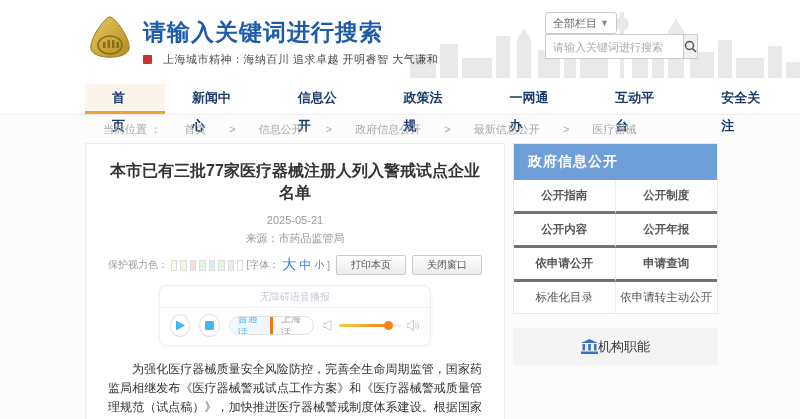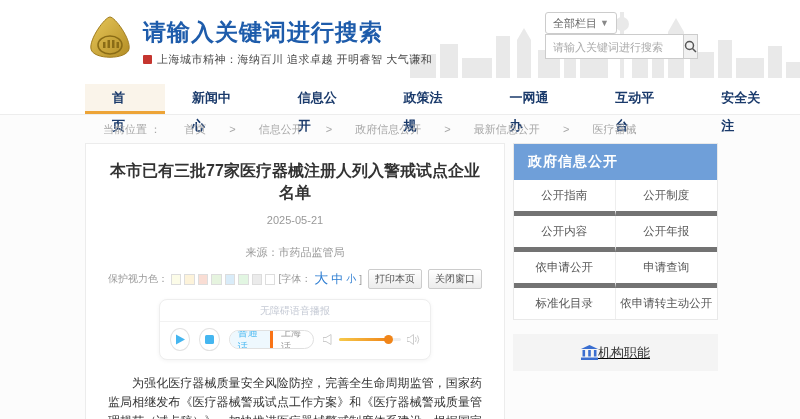--- a/index.html
+++ b/index.html
@@ -5,21 +5,21 @@
   * { margin:0; padding:0; box-sizing:border-box; }
   html,body { width:800px; height:419px; overflow:hidden; background:#fff;
     font-family:"Liberation Sans","DejaVu Sans",sans-serif; }
 
   
   .header { position:relative; height:84px; background:#fff; }
   .skyline { position:absolute; right:0; top:6px; opacity:.75; }
   .logo { position:absolute; left:86px; top:15px; }
   .site-title { position:absolute; left:143px; top:17px; font-size:23px; font-weight:bold;
     color:#1e5cab; letter-spacing:1px; }
-  .slogan-row { position:absolute; left:143px; top:52px; display:flex; align-items:center; gap:5px; }
+  .slogan-row { position:absolute; left:143px; top:52px; display:flex; align-items:center; gap:11px; }
   .red-dot { width:9px; height:9px; background:#c5352f; border-radius:1px; }
   .slogan { font-size:11px; color:#4a4a4a; letter-spacing:.5px; }
   .search-area { position:absolute; left:497px; top:12px; width:175px;padding-left:48px; }
   .cat-select { width:72px; height:22px; border:1px solid #ccc; border-radius:3px; background:#fff;
     font-size:11px; color:#666; display:flex; align-items:center; justify-content:space-between;
     padding:0 7px; }
   .chev { font-size:9px; color:#888; }
   .search-row { margin-top:0; display:flex; }
   .search-input { width:138px; height:25px; border:1px solid #ccc; border-right:none; background:#fff;
     font-size:11px; color:#333; padding:0 7px; outline:none; font-family:inherit; }
@@ -38,29 +38,29 @@
   .page { background:#fcfcfc; height:335px; padding:0 82px 0 85px; }
   .breadcrumb { font-size:11px; color:#a8a8a8; padding:7px 0 6px 2px; }
   .breadcrumb span { margin-right:4px;margin-left:16px; }
   .crumb-link { cursor:pointer; }
   .columns { display:flex; gap:8px; align-items:flex-start; }
 
   
   .article-card { width:420px; background:#fff; border:1px solid #ececec; padding:16px 22px 20px; }
   .art-title { font-size:16px; font-weight:bold; color:#333; text-align:center; line-height:22px; }
   .art-date { font-size:11px; color:#999; text-align:center; margin-top:10px; }
-  .art-source { font-size:11px; color:#999; text-align:center; margin-top:19px; }
+  .art-source { font-size:11px; color:#999; text-align:center; margin-top:5px; }
   .toolbar { margin-top:9px; display:flex; align-items:center; justify-content:center; gap:3px;
     font-size:10px; color:#999; white-space:nowrap; }
   .swatch { width:11px; height:11px; border:1px solid #ddd; display:inline-block; cursor:pointer; }
   .font-big { color:#2d7dd2; font-size:14px; cursor:pointer; }
   .font-mid { color:#2d7dd2; font-size:12px; cursor:pointer; }
   .font-small { color:#2d7dd2; font-size:10px; cursor:pointer; }
   .tool-btn { font-size:10px; color:#555; background:linear-gradient(#fff,#ececec);
-    border:1px solid #ccc; border-radius:2px; padding:2px 6px; cursor:pointer; margin-left:3px;
+    border:1px solid #ccc; border-radius:2px; padding:2px 14px; cursor:pointer; margin-left:3px;
     font-family:inherit; }
 
   .player { width:272px; margin:10px auto 0; background:#fff; border:1px solid #eee;
     border-radius:8px; box-shadow:0 1px 4px rgba(0,0,0,.05); }
   .player-caption { text-align:center; font-size:10px; color:#c4c9d4; padding:4px 0 3px;
     border-bottom:1px solid #f2f2f2; }
   .player-controls { display:flex; align-items:center; padding:6px 10px 8px; gap:9px; }
   .pc-btn { width:23px; height:23px; border-radius:50%; border:1px solid #e2e2e2; background:#fff;
     display:flex; align-items:center; justify-content:center; cursor:pointer; }
   .lang-toggle { display:flex; border:1px solid #e0e0e0; border-radius:11px; overflow:hidden;
@@ -78,23 +78,23 @@
     text-align:justify; }
 
   
   .sidebar { width:205px; }
   .gov-card { background:#fff; border:1px solid #e9e9e9; }
   .gov-header { background:#6f9fd9; color:#fff; font-size:14px; font-weight:bold;
     padding:9px 0 9px 14px; letter-spacing:1px; }
   .gov-grid { display:grid; grid-template-columns:1fr 1fr; }
   .gov-cell { font-size:11.5px; color:#555; text-align:center; padding:8px 2px; cursor:pointer; }
   .gov-cell:nth-child(odd) { border-right:1px solid #eee; }
-  .gov-cell:nth-child(-n+6) { border-bottom:5px solid #737373; }
+  .gov-cell:nth-child(-n+6) { border-bottom:3px solid #737373;font-weight:bold; }
   .quick-card { margin-top:14px; background:#f4f4f4; height:37px; display:flex; align-items:center;
-    justify-content:center; cursor:pointer;text-decoration:underline; }
+    justify-content:center; cursor:pointer; }
   .quick-label { font-size:13px; color:#333; }
 </style>
 </head>
 <body>
 
 <div class="header">
   <svg class="skyline" width="390" height="72" viewBox="0 0 390 72">
     <g fill="#e2e2e2">
       <rect x="0" y="48" width="26" height="24"></rect>
         <rect x="30" y="38" width="18" height="34"></rect>

